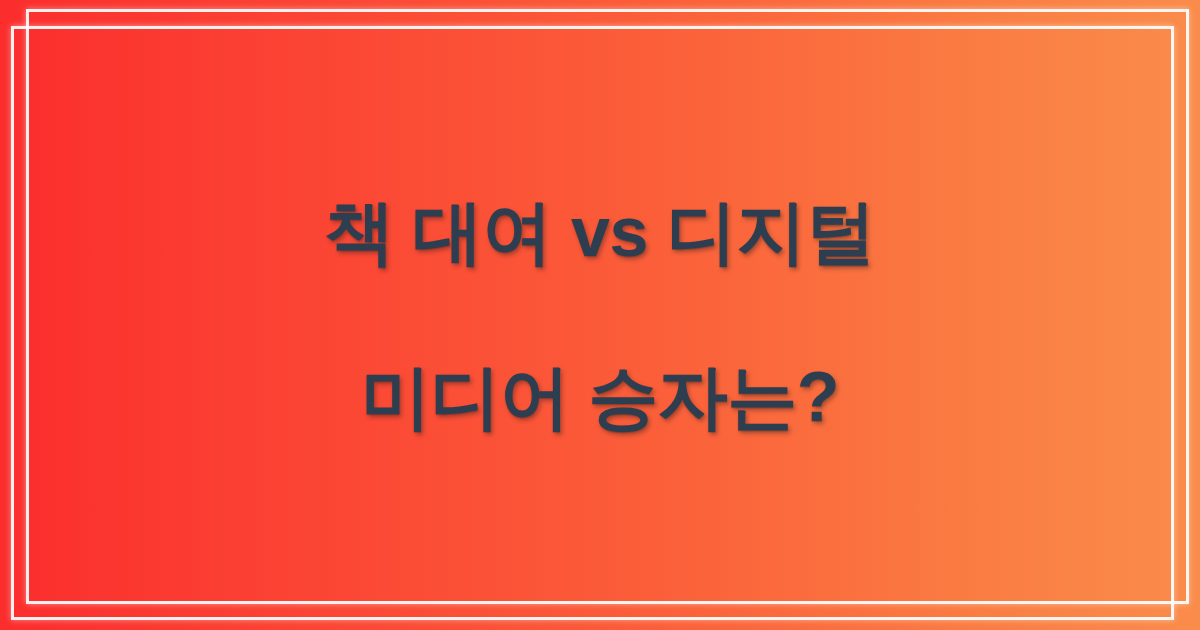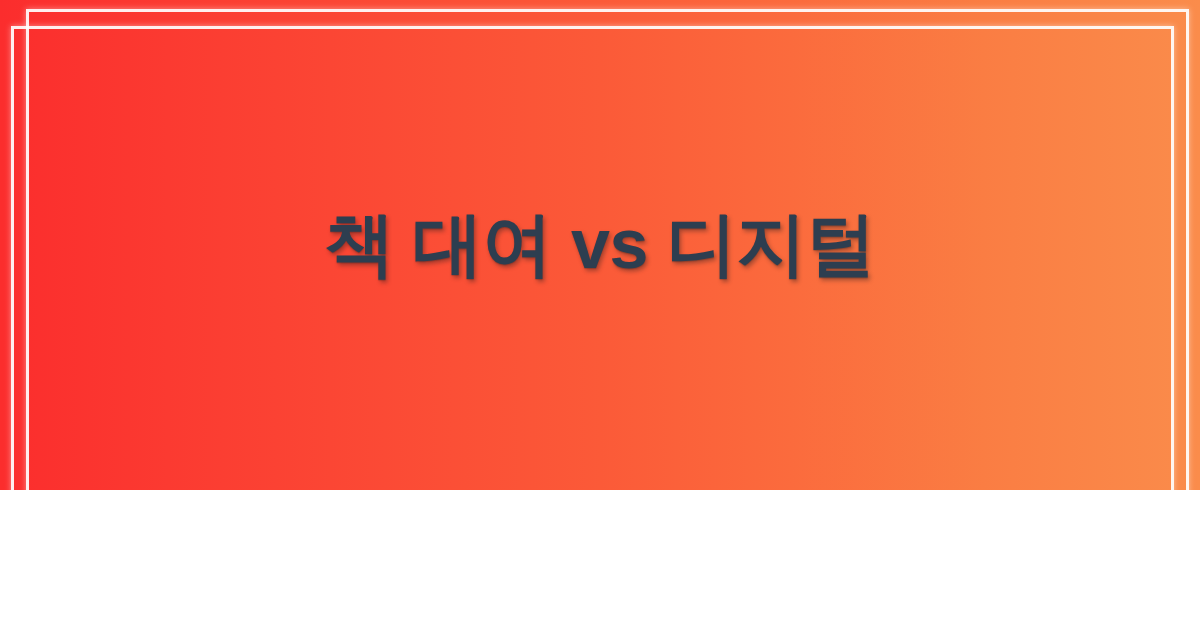--- a/index.html
+++ b/index.html
@@ -6,21 +6,21 @@
   html, body {
     margin: 0;
     padding: 0;
     background: #ffffff;
   }
 
   
   .canvas {
     position: relative;
     width: 1200px;
-    height: 490px;
+    height: 630px;
     overflow: hidden;
     font-family: "Liberation Sans", "DejaVu Sans", sans-serif;
     background: linear-gradient(
         90deg,
         #fb2d2d 0%,
         #fb3a31 14%,
         #fb4a35 32%,
         #fb5a38 50%,
         #fb6b3d 66%,
         #fa7d43 82%,
@@ -87,16 +87,17 @@
 
 <div class="canvas">
 
   <div class="frame frame-outer"></div>
 
   <div class="frame frame-inner"></div>
 
   <div class="title-wrap">
     <h1 class="title">
       <span class="title-line title-line-1">책 대여 vs 디지털</span>
+      <span class="title-line title-line-2">미디어 승자는?</span>
     </h1>
   </div>
 
 </div>
 
 </body></html>

